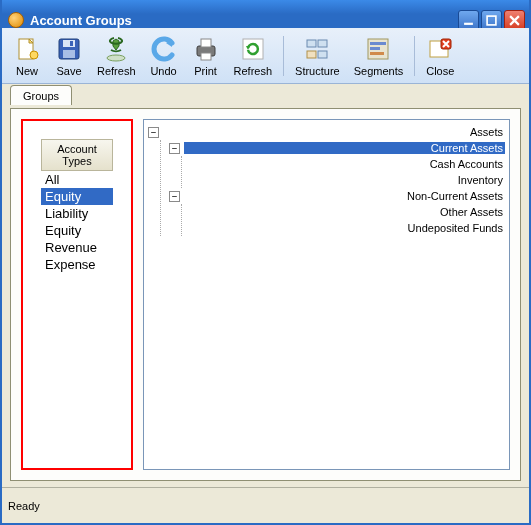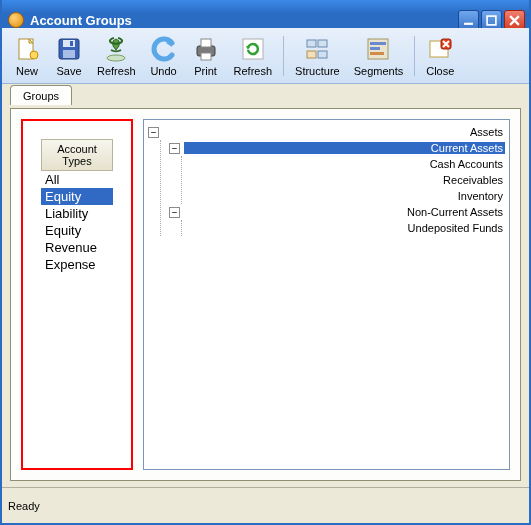--- a/index.html
+++ b/index.html
@@ -325,40 +325,40 @@
                 <div class="children">
                   <div class="tree-node">
                     <div class="row">
                       <span class="expander spacer"></span>
                       <span class="node-label">Cash Accounts</span>
                     </div>
                   </div>
                   <div class="tree-node">
                     <div class="row">
                       <span class="expander spacer"></span>
-                      <span class="node-label">Receivables</span>
-                    </div>
-                  </div>
-                  <div class="tree-node">
-                    <div class="row">
-                      <span class="expander spacer"></span>
                       <span class="node-label">Inventory</span>
                     </div>
                   </div>
                 </div>
               </div>
               <div class="tree-node">
                 <div class="row">
                   <span class="expander">−</span>
                   <span class="node-label">Non-Current Assets</span>
                 </div>
                 <div class="children">
                   <div class="tree-node">
                     <div class="row">
                       <span class="expander spacer"></span>
+                      <span class="node-label">Other Assets</span>
+                    </div>
+                  </div>
+                  <div class="tree-node">
+                    <div class="row">
+                      <span class="expander spacer"></span>
                       <span class="node-label">Undeposited Funds</span>
                     </div>
                   </div>
                 </div>
               </div>
             </div>
           </div>
         </div>
     </div>
   </div>

